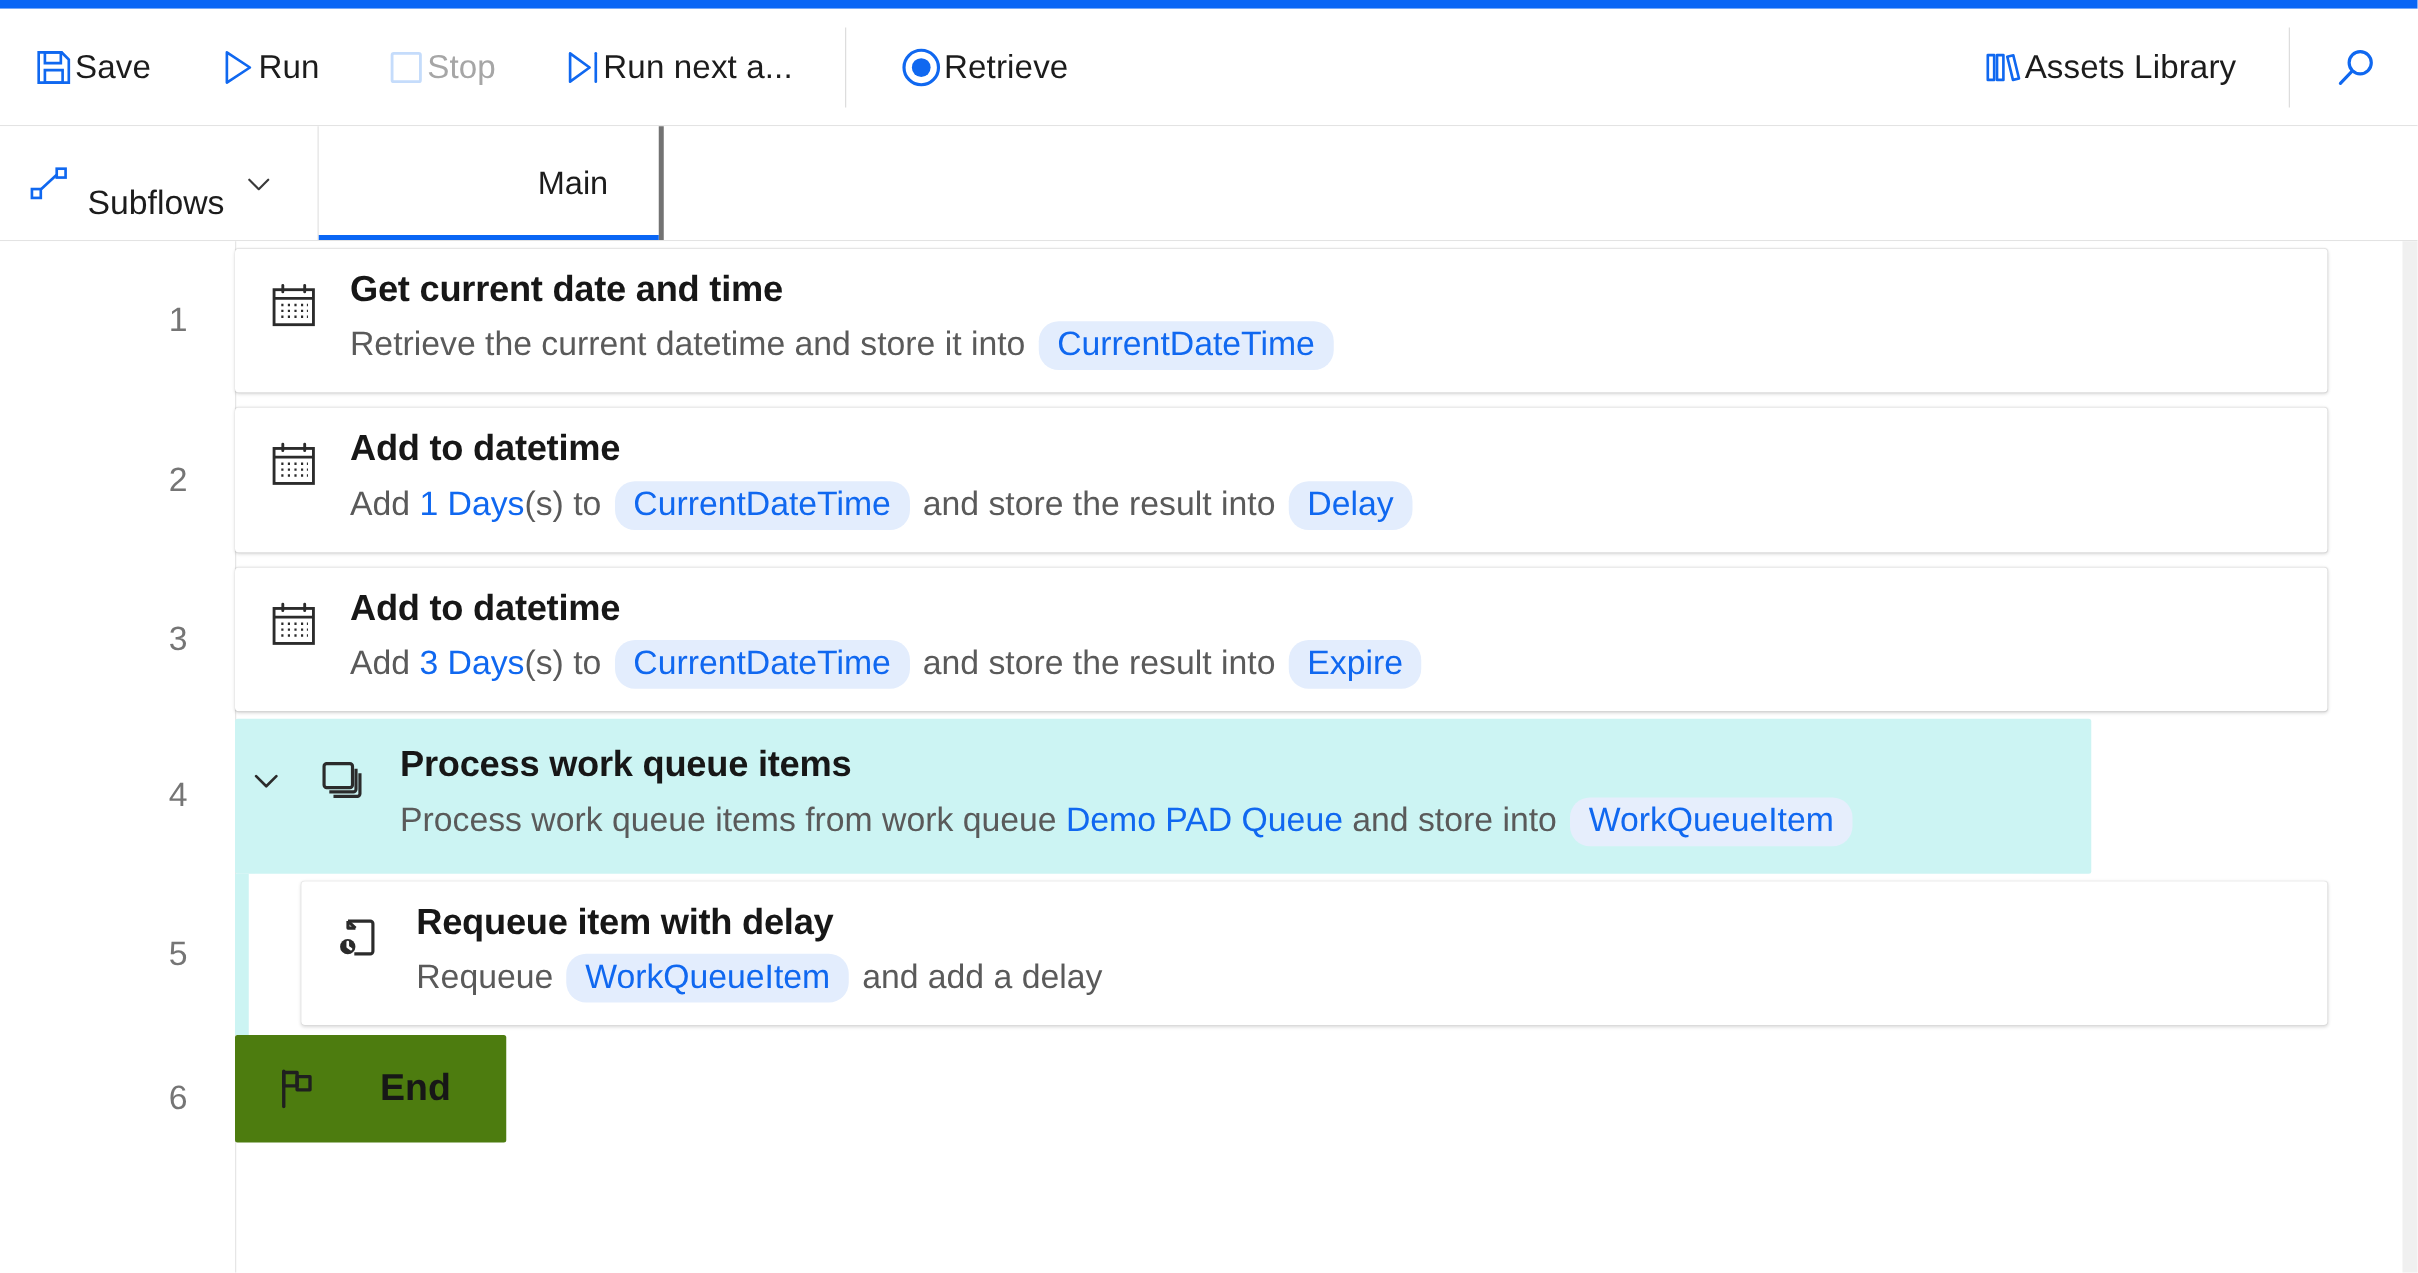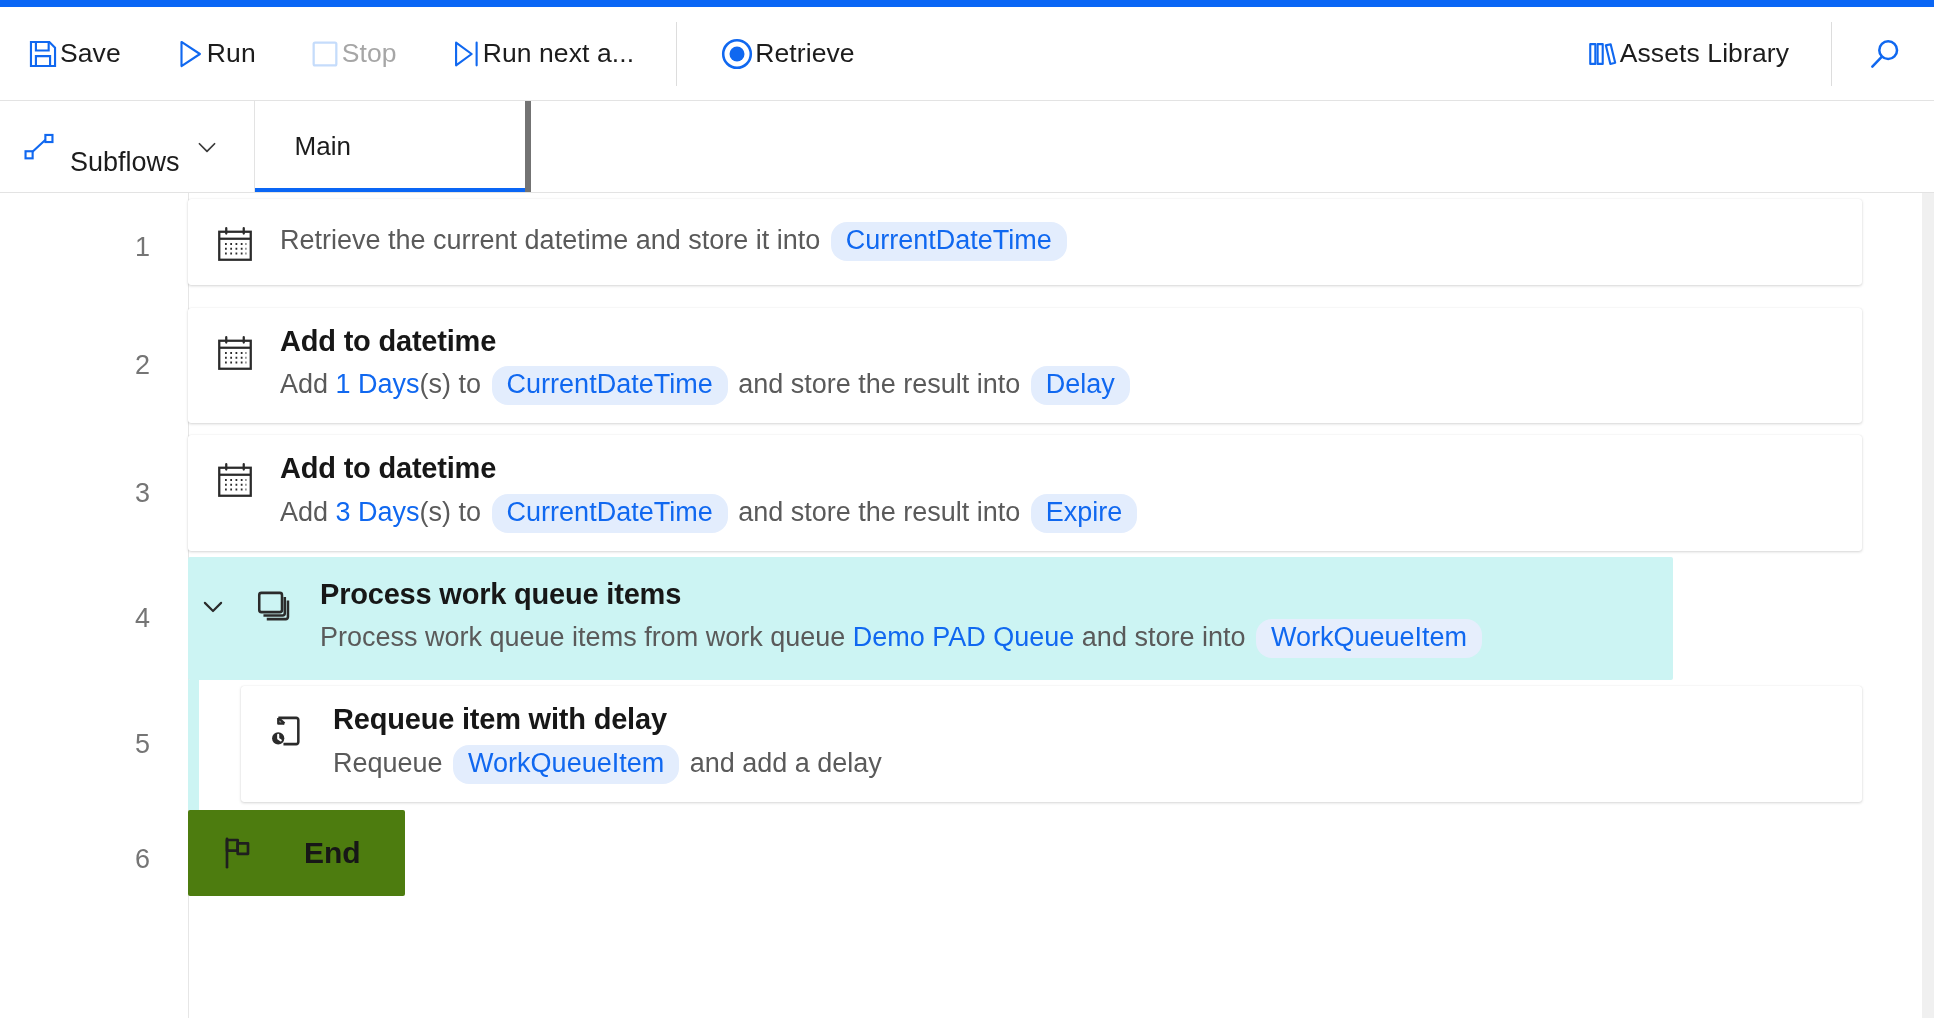--- a/index.html
+++ b/index.html
@@ -54,25 +54,25 @@
     display: flex; align-items: stretch;
   }
   .subflows-btn {
     display: flex; align-items: center; gap: 14px;
     padding: 0 34px 0 22px;
     border-right: 1px solid #e3e3e3;
     cursor: pointer;
   }
   .subflows-label { font-size: 27px; color: #1c1c1c; margin-top: 32px; }
   .tab {
-    display: flex; align-items: center; justify-content: flex-start;
+    display: flex; align-items: center; justify-content: flex-end;
     min-width: 276px;
     padding: 0 40px;
     font-size: 26px; color: #1c1c1c;
-    border-right: 6px solid #737373;
+    border-right: 4px solid #737373;
     cursor: pointer;
     position: relative;
   }
   .tab.active::after {
     content: ""; position: absolute; left: 0; right: 0; bottom: 0;
     height: 4px; background: #0a66f5;
   }
 
   
   .workspace {
@@ -308,20 +308,21 @@
               <path d="M3 9h18"></path>
               <path d="M7 3v3M17 3v3" stroke-linecap="round"></path>
               <g stroke-width="1.1">
                 <path d="M6.3 12h1M9.3 12h1M12.3 12h1M15.3 12h1M18 12h.5"></path>
                 <path d="M6.3 14.7h1M9.3 14.7h1M12.3 14.7h1M15.3 14.7h1M18 14.7h.5"></path>
                 <path d="M6.3 17.4h1M9.3 17.4h1M12.3 17.4h1M15.3 17.4h1M18 17.4h.5"></path>
               </g>
             </svg>
           </span>
           <div class="step-text">
+            <div class="step-title">Get current date and time</div>
             <div class="step-desc">Retrieve the current datetime and store it into <span class="pill">CurrentDateTime</span></div>
           </div>
         </div>
       </div>
     </div>
 
     <div class="row">
       <div class="rownum">2</div>
       <div class="rowbody">
         <div class="card">

